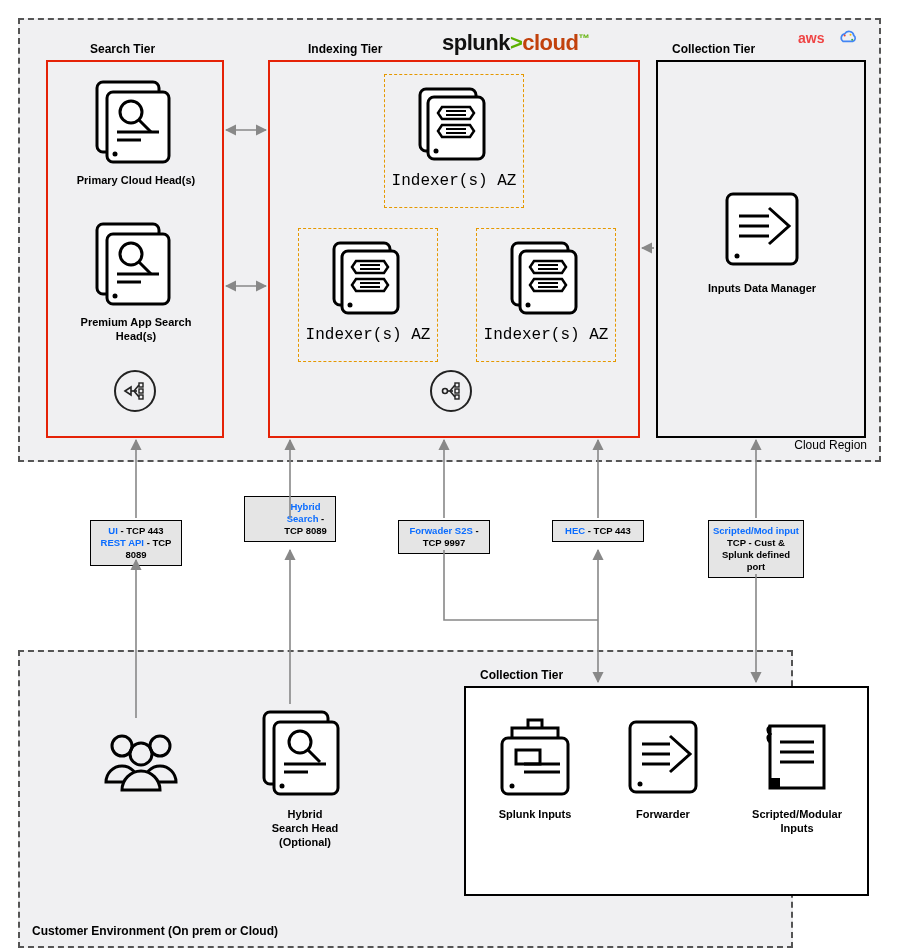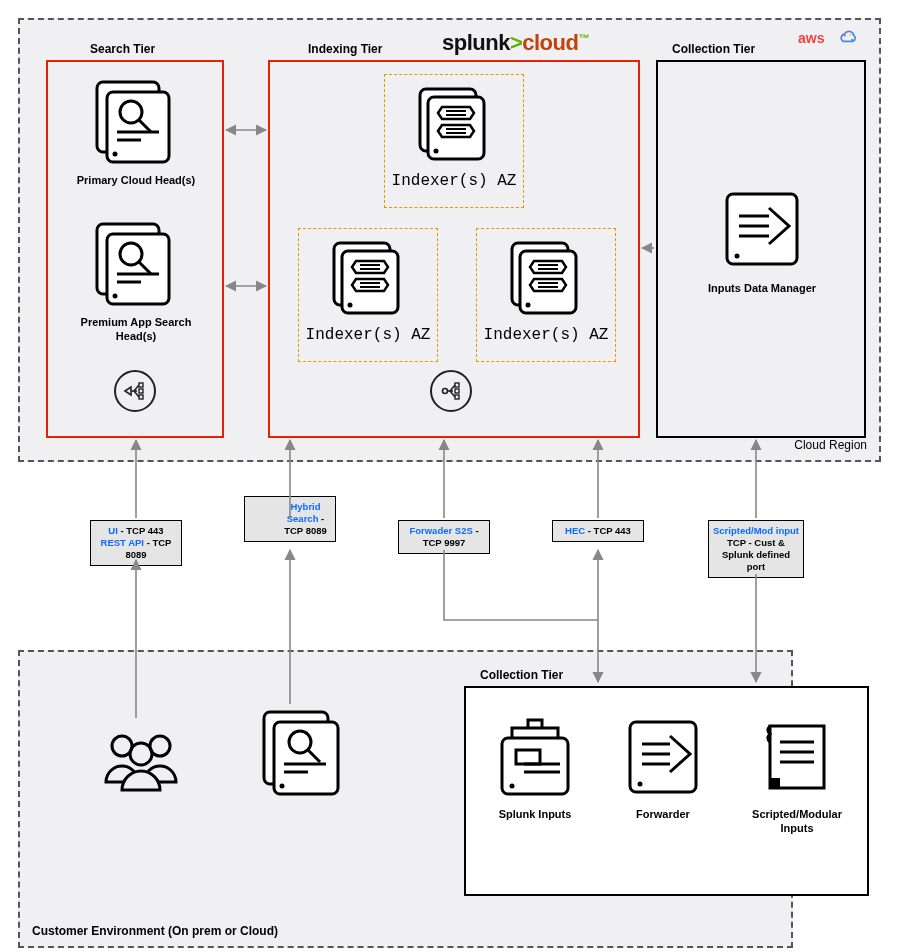--- a/index.html
+++ b/index.html
@@ -282,20 +282,25 @@
 <div class="comp hybrid-sh">
   <svg width="90" height="92" viewBox="0 0 90 92">
     <rect x="4" y="4" width="64" height="72" rx="6" fill="#fff" stroke="#000" stroke-width="3"></rect>
     <rect x="14" y="14" width="64" height="72" rx="6" fill="#fff" stroke="#000" stroke-width="3"></rect>
     <circle cx="22" cy="78" r="2.5" fill="#000"></circle>
     <line x1="24" y1="56" x2="66" y2="56" stroke="#000" stroke-width="3"></line>
     <line x1="24" y1="64" x2="48" y2="64" stroke="#000" stroke-width="3"></line>
     <circle cx="40" cy="34" r="11" fill="none" stroke="#000" stroke-width="3"></circle>
     <line x1="48" y1="42" x2="60" y2="54" stroke="#000" stroke-width="3"></line>
   </svg>
+  <div class="cap">
+    <span>Hybrid</span><br>
+    <span>Search Head</span><br>
+    <span>(Optional)</span>
+  </div>
 </div>
 
 <div class="comp other-in">
   <svg width="82" height="86" viewBox="0 0 82 86">
     <rect x="8" y="24" width="66" height="56" rx="6" fill="#fff" stroke="#000" stroke-width="3"></rect>
     <circle cx="18" cy="72" r="2.5" fill="#000"></circle>
     <line x1="30" y1="50" x2="66" y2="50" stroke="#000" stroke-width="3"></line>
     <line x1="30" y1="58" x2="66" y2="58" stroke="#000" stroke-width="3"></line>
     <path d="M18 24 L18 14 L64 14 L64 24" fill="none" stroke="#000" stroke-width="3"></path>
     <path d="M34 14 L34 6 L48 6 L48 14" fill="none" stroke="#000" stroke-width="3"></path>

